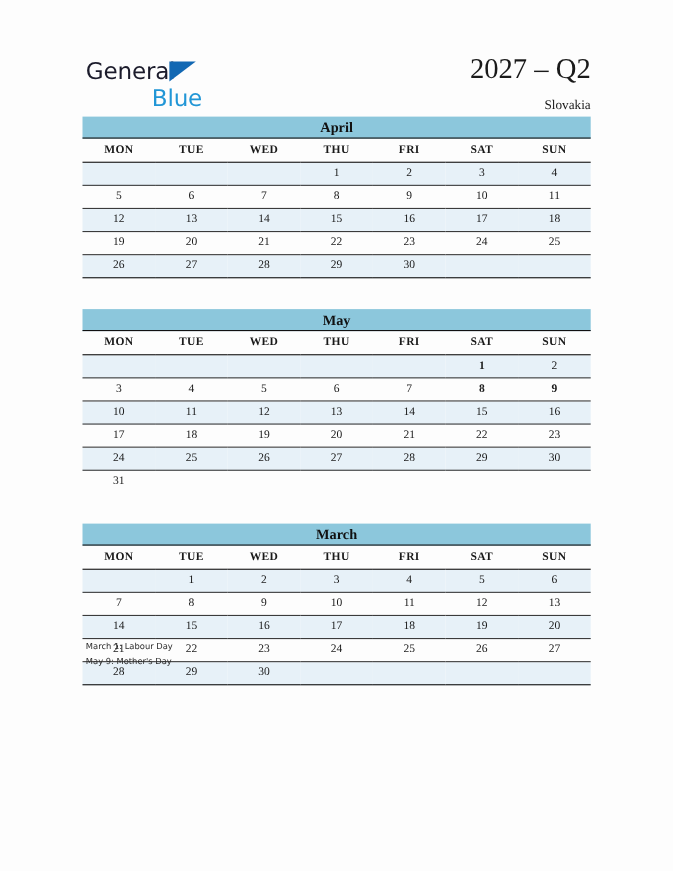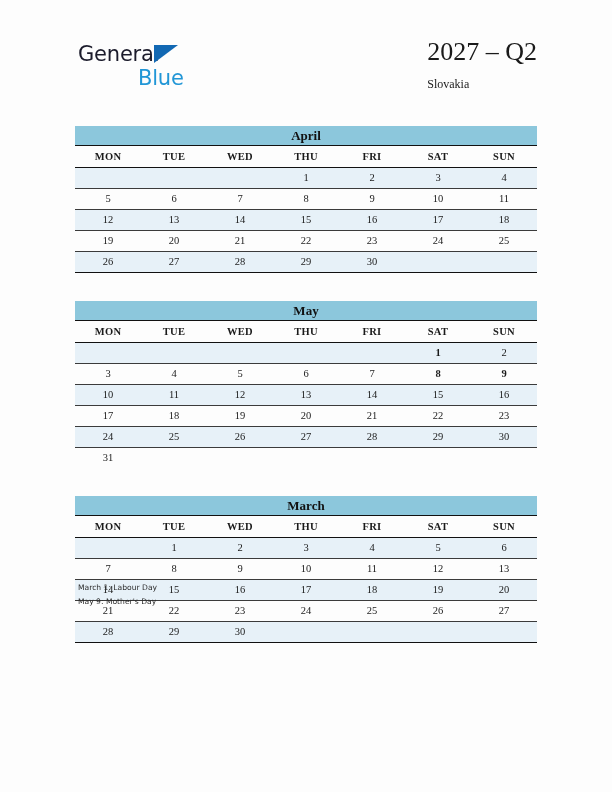--- a/index.html
+++ b/index.html
@@ -19,21 +19,21 @@
   .page {
     position: relative;
     width: 612px;
     height: 792px;
   }
 
   
   .header {
     position: absolute;
     left: 0;
-    top: 5px;
+    top: 16px;
     width: 612px;
     height: 100px;
   }
 
   .logo {
     position: absolute;
     left: 78px;
     top: 36px;
     width: 190px;
     height: 52px;
@@ -70,21 +70,21 @@
     color: #2196d6;
     letter-spacing: -0.2px;
     white-space: nowrap;
     margin-left: 21px;
   }
 
   .title-block {
     position: absolute;
     right: 75px;
     top: 32px;
-    text-align: left;
+    text-align: right;
   }
   .title-main {
     font-family: "Liberation Serif", serif;
     font-size: 26px;
     color: #1a1a1a;
     line-height: 30px;
     white-space: nowrap;
   }
   .title-sub {
     font-family: "Liberation Serif", serif;
@@ -98,21 +98,20 @@
   
   .months {
     position: absolute;
     left: 75px;
     top: 106px;
     width: 462px;
   }
   .month-block {
     width: 462px;
     margin-bottom: 28px;
-    margin-top: 20px;
   }
   .month-block:last-child { margin-bottom: 0; }
 
   .month-title {
     background: #8cc7dc;
     text-align: center;
     font-family: "Liberation Serif", serif;
     font-weight: bold;
     font-size: 13px;
     color: #111;

